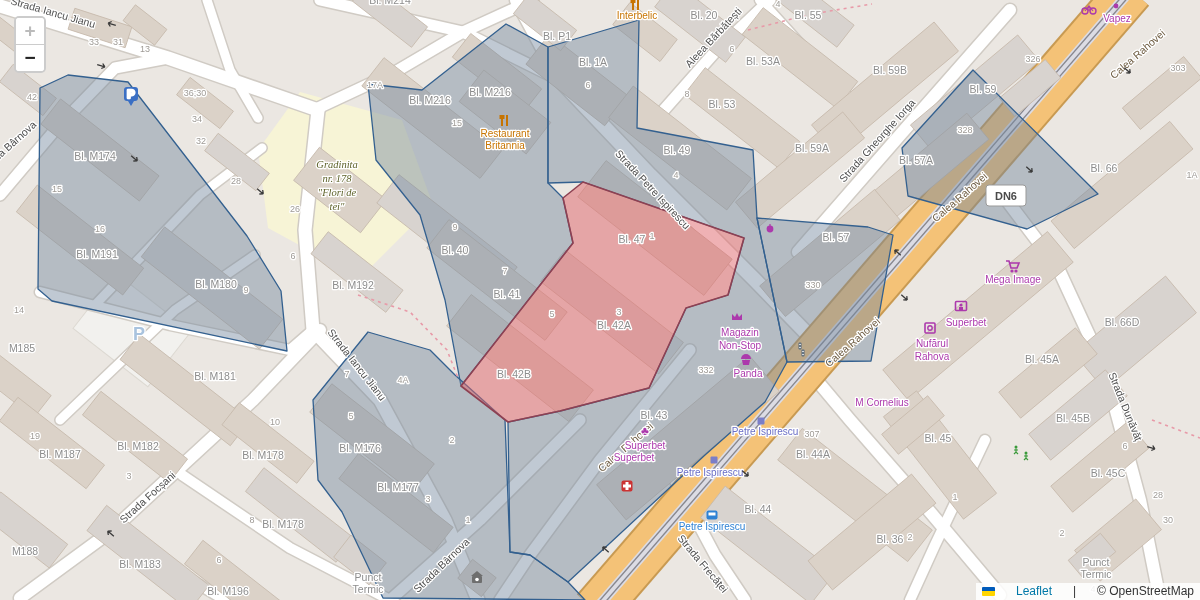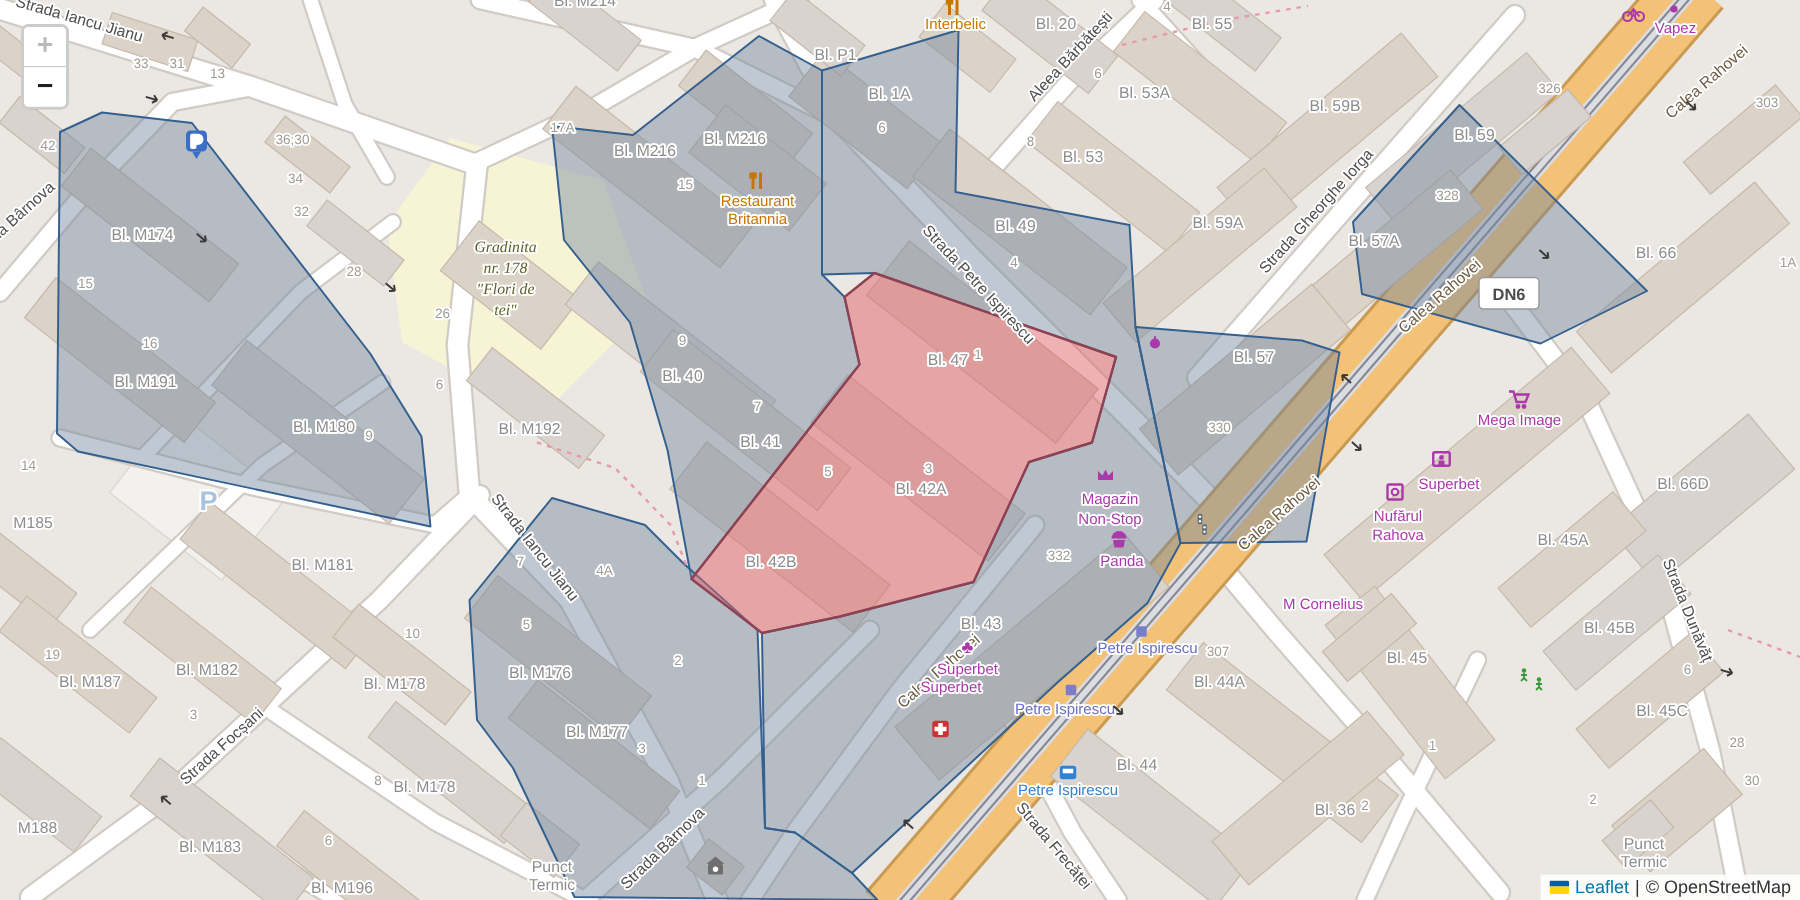--- a/index.html
+++ b/index.html
@@ -22,21 +22,21 @@
   
   .zoom-ctl{position:absolute;left:14px;top:16px;width:28px;background:#fff;border:2px solid rgba(0,0,0,.2);
             border-radius:5px;z-index:20;}
   .zoom-btn{display:block;width:28px;height:26px;line-height:26px;text-align:center;font-size:19px;
             font-weight:bold;color:#222;cursor:pointer;background:#fff;}
   .zoom-btn.disabled{color:#bbb;cursor:default;}
   .zoom-btn:first-child{border-bottom:1px solid #ccc;border-radius:3px 3px 0 0;}
   .zoom-btn:last-child{border-radius:0 0 3px 3px;}
   
   .attrib{position:absolute;right:0;bottom:0;background:rgba(255,255,255,.85);padding:1px 6px 2px 6px;
-          font-size:12px;color:#333;z-index:20;display:flex;align-items:center;gap:4px;}
+          font-size:12px;color:#333;z-index:20;display:flex;align-items:center;gap:21px;}
   .attrib a{color:#0078a8;text-decoration:none;}
   .flag{display:inline-block;width:13px;height:9px;border-radius:1px;overflow:hidden;}
   .flag div{height:50%;}
   .flag .b{background:#005bbb;} .flag .y{background:#ffd500;}
 </style>
 </head>
 <body>
 
 <div id="map">
   <svg id="mapsvg" width="1200" height="600" viewBox="0 0 1200 600">

